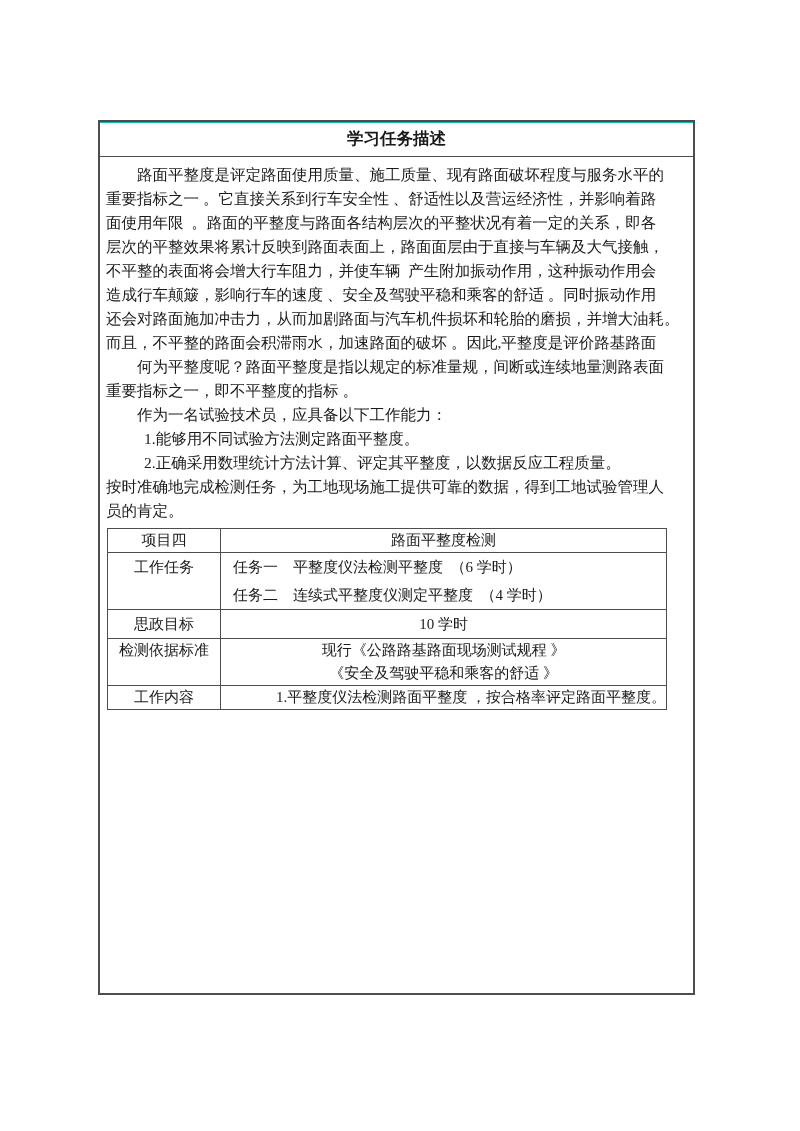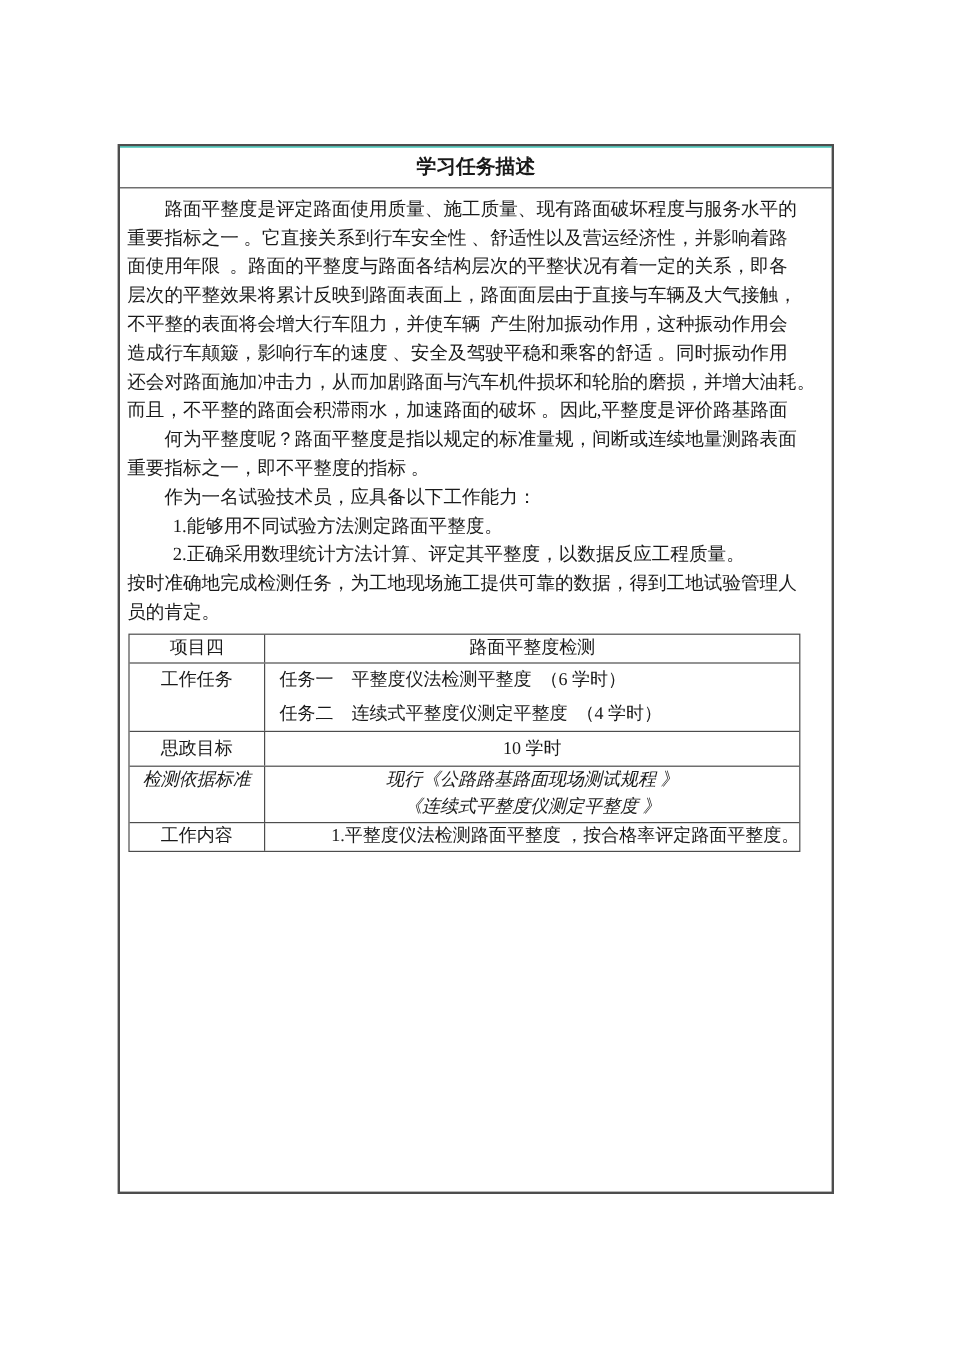--- a/index.html
+++ b/index.html
@@ -51,21 +51,21 @@
     border:1px solid #4d4d4d; font-size:15px;
   }
   .prow { display:flex; border-top:1px solid #4d4d4d; align-items:flex-start; }
   .prow:first-child { border-top:none; }
   .plabel { width:113px; border-right:1px solid #4d4d4d; text-align:center; align-self:stretch; }
   .pcontent { flex:1; }
   .pcontent .pl { white-space:pre; }
   .r1 .plabel, .r1 .pl { line-height:23px; } .r1 { height:23px; }
   .r2 .plabel, .r2 .pl { line-height:28px; } .r2 { height:57px; }
   .r3 .plabel, .r3 .pl { line-height:28px; } .r3 { height:29px; }
-  .r4 .plabel, .r4 .pl { line-height:23px;font-style:italic; } .r4 { height:47px; }
+  .r4 .plabel, .r4 .pl { line-height:23px; } .r4 { height:47px; }
   .r5 .plabel, .r5 .pl { line-height:23px; } .r5 { height:24px;gap:36px; }
   .c-center .pl { text-align:center; }
   .c-left .pl { text-align:left; padding-left:12px; }
   .c-left2 .pl { text-align:right; padding-left:8px; }
 </style>
 </head>
 <body>
 
 <div class="page">
   <div class="outer">
@@ -112,21 +112,21 @@
         <div class="prow r3 c-center">
           <div class="plabel">思政目标</div>
           <div class="pcontent">
             <div class="pl">10 学时</div>
           </div>
         </div>
         <div class="prow r4 c-center">
           <div class="plabel">检测依据标准</div>
           <div class="pcontent">
             <div class="pl">现行《公路路基路面现场测试规程 》</div>
-            <div class="pl">《连续式平整度仪测定平整度 》</div>
+            <div class="pl">《安全及驾驶平稳和乘客的舒适 》</div>
           </div>
         </div>
         <div class="prow r5 c-left2">
           <div class="plabel">工作内容</div>
           <div class="pcontent">
             <div class="pl">1.平整度仪法检测路面平整度 ，按合格率评定路面平整度。</div>
           </div>
         </div>
       </div>
     </div>

